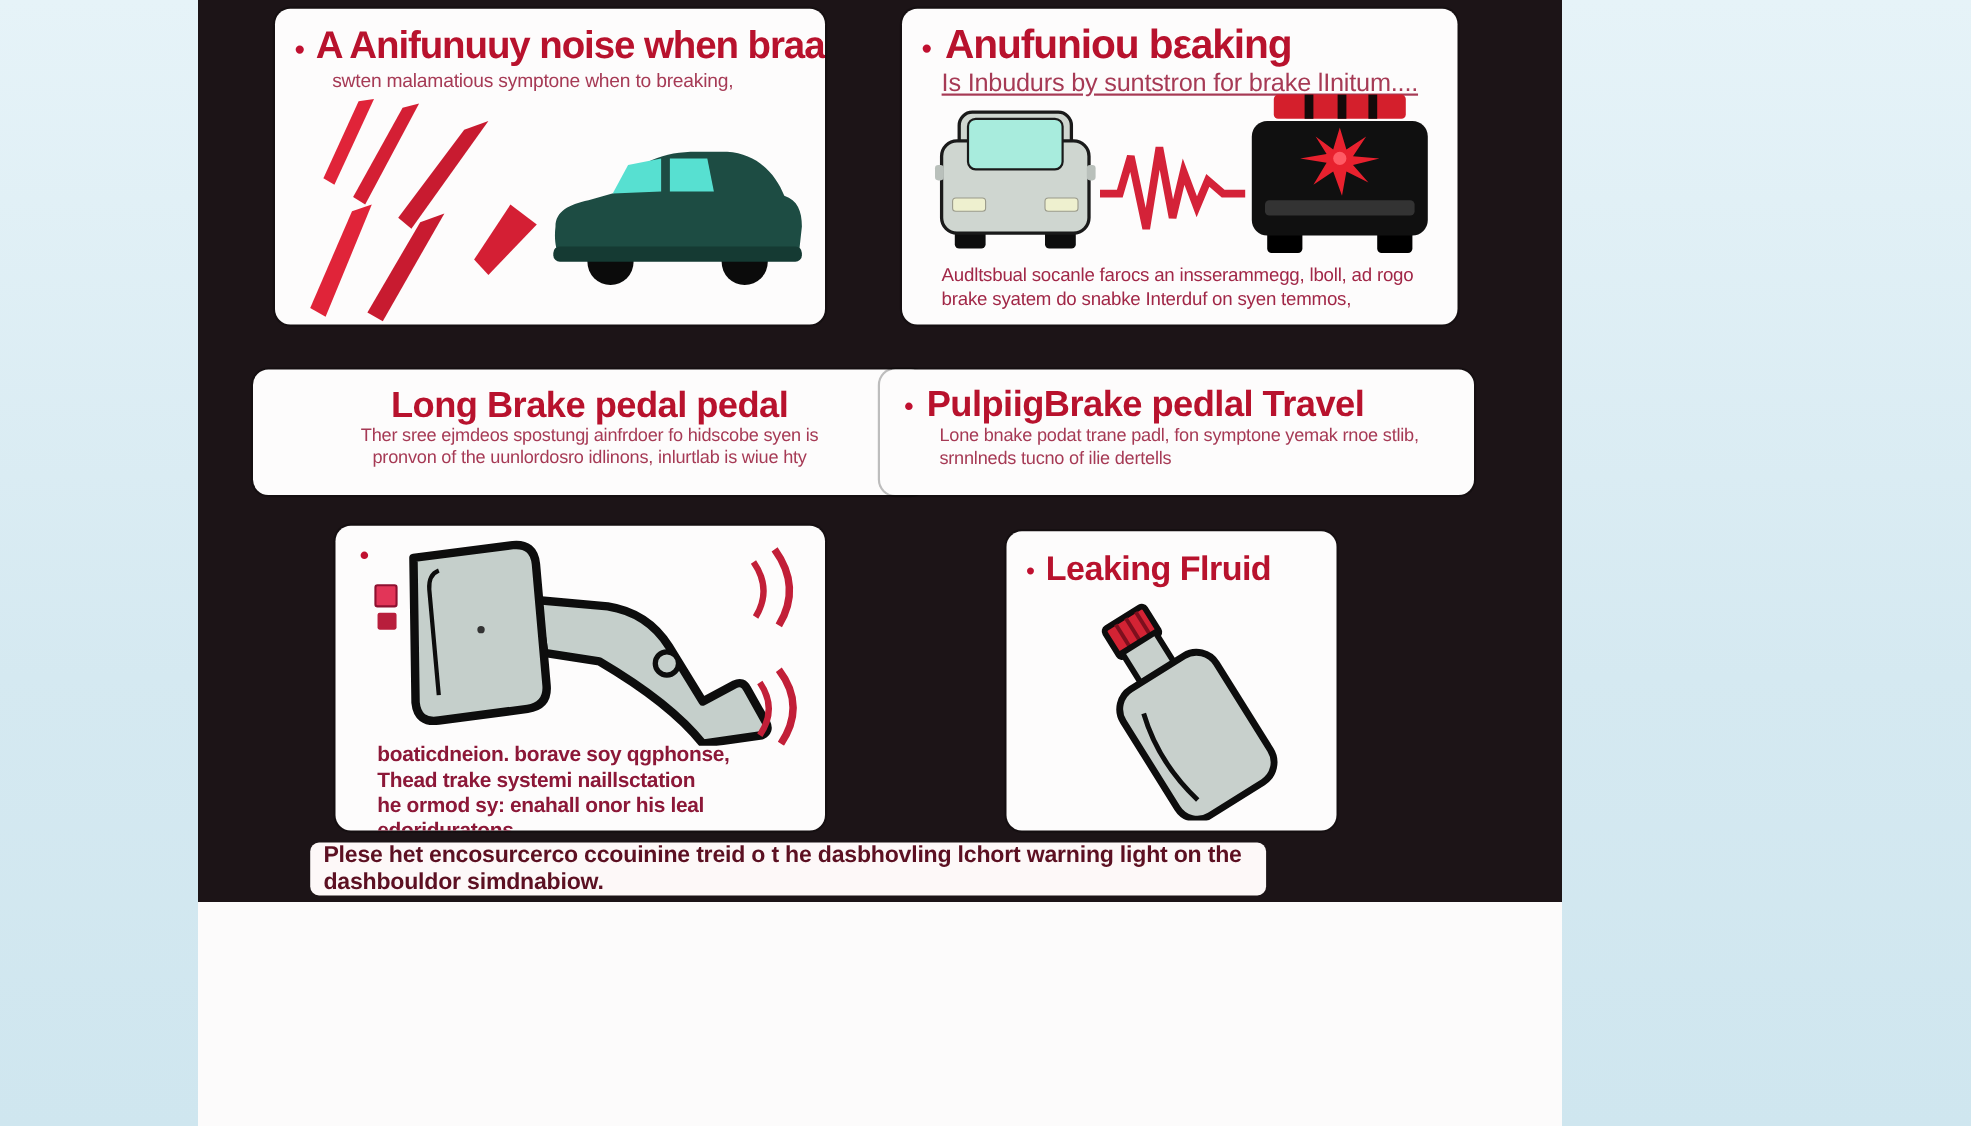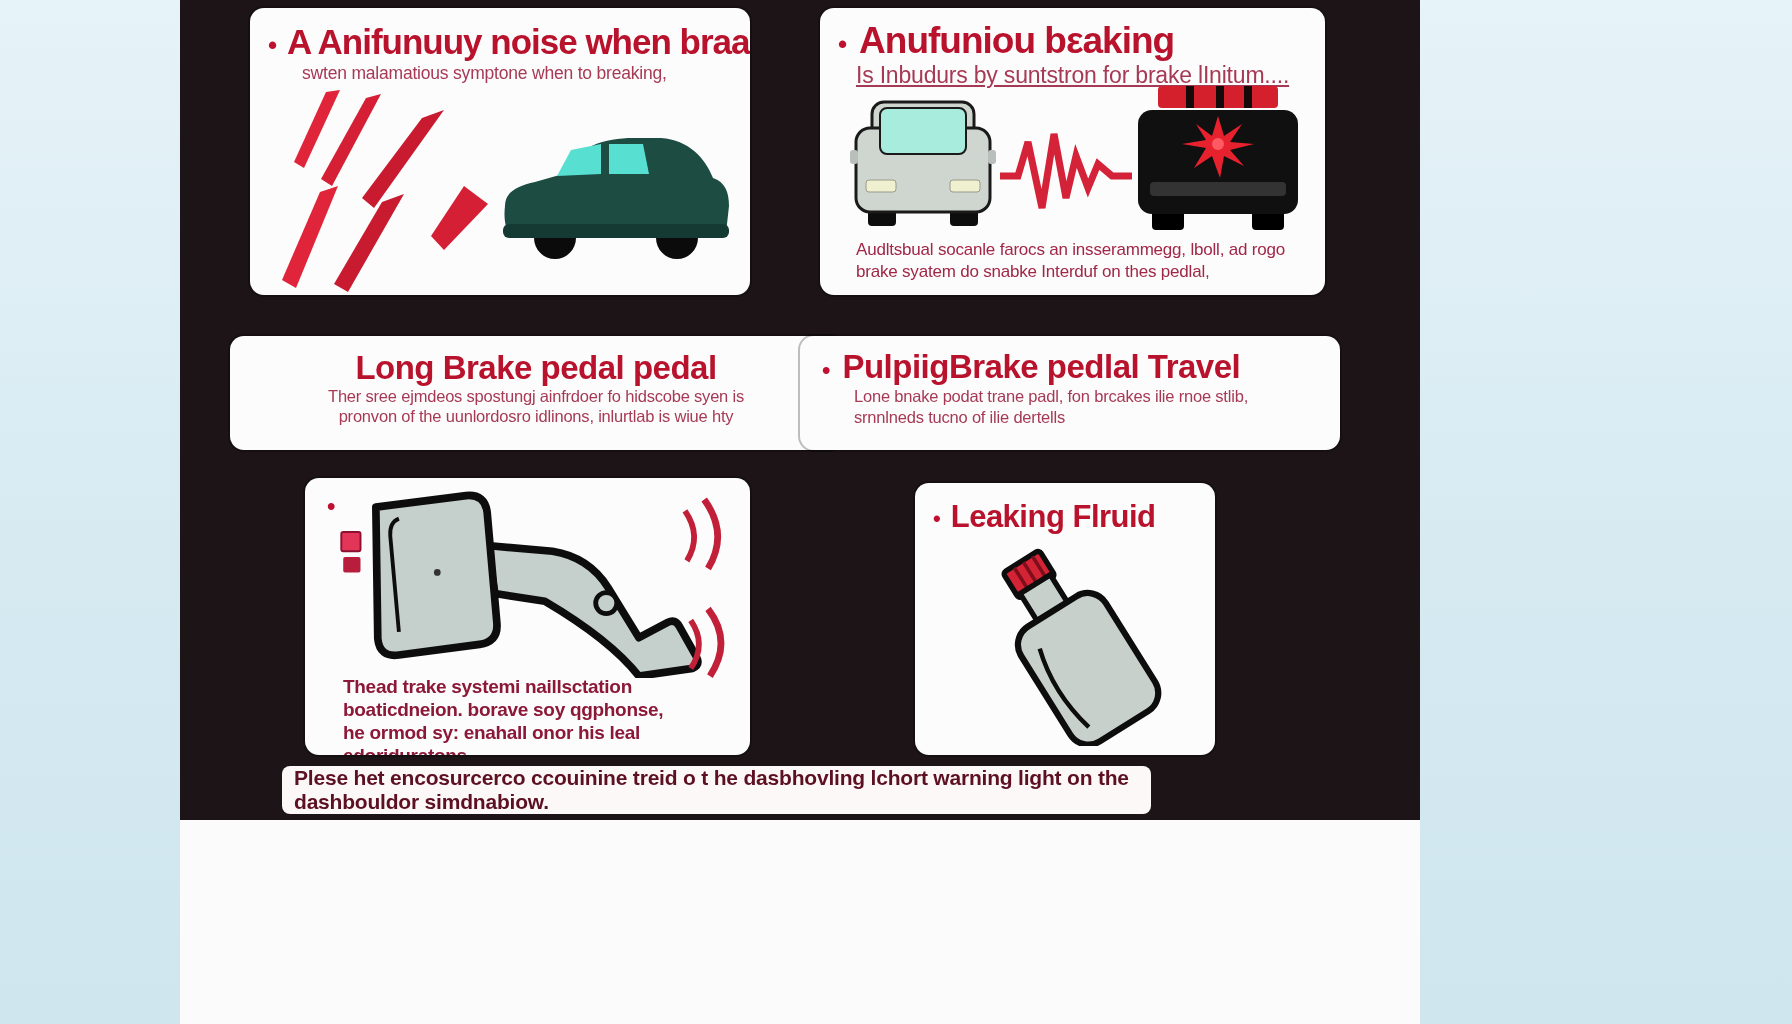--- a/index.html
+++ b/index.html
@@ -145,36 +145,36 @@
       <rect x="20" y="128" width="32" height="22" rx="4" fill="#000"></rect>
       <rect x="120" y="128" width="32" height="22" rx="4" fill="#000"></rect>
       <rect x="6" y="30" width="160" height="104" rx="14" fill="#101010"></rect>
       <rect x="18" y="102" width="136" height="14" rx="4" fill="#333"></rect>
       <polygon fill="#e8212e" points="86,36 92,56 110,44 98,62 122,64 98,70 112,86 92,76 88,98 80,76 62,88 74,68 50,64 74,60 64,44 80,56"></polygon>
       <circle cx="86" cy="64" r="6" fill="#ff5a64"></circle>
     </svg>
 
     <div class="braking-notes">
       <div>Audltsbual socanle farocs an insserammegg, lboll, ad rogo</div>
-      <div>brake syatem do snabke Interduf on thes pedlal,</div>
+      <div>brake syatem do snabke Interduf on syen temmos,</div>
     </div>
   </div>
 
   <div class="card card-longpedal">
     <div class="title">Long Brake pedal pedal</div>
     <div class="subtitle">Ther sree ejmdeos spostungj ainfrdoer fo hidscobe syen is</div>
     <div class="subtitle">pronvon of the uunlordosro idlinons, inlurtlab is wiue hty</div>
   </div>
 
   <div class="card card-pulsing">
     <div class="card-head">
       <span class="bullet">•</span>
       <span class="title">PulpiigBrake pedlal Travel</span>
     </div>
-    <div class="subtitle">Lone bnake podat trane padl, fon brcakes ilie rnoe stlib,</div>
+    <div class="subtitle">Lone bnake podat trane padl, fon symptone yemak rnoe stlib,</div>
     <div class="subtitle">srnnlneds tucno of ilie dertells</div>
   </div>
 
   <div class="card card-caliper">
     <span class="bullet">•</span>
 
     <svg class="svg-caliper" width="415" height="192" viewBox="0 0 430 200">
       <rect x="20" y="48" width="20" height="20" rx="2" fill="#e23558" stroke="#8e1030" stroke-width="2"></rect>
       <rect x="22" y="74" width="18" height="16" rx="2" fill="#b81e3c"></rect>
       <path d="M172,62 L240,68 Q278,74 298,106 L330,158 L360,142 Q368,138 372,146 L390,178 Q394,186 386,190 L330,198 Q300,160 232,120 L180,112 Z" fill="#c5cfcb" stroke="#0d0d0d" stroke-width="8" stroke-linejoin="round"></path>
@@ -182,22 +182,22 @@
       <path d="M80,34 Q70,38 71,52 L80,152" fill="none" stroke="#0d0d0d" stroke-width="4"></path>
       <circle cx="120" cy="90" r="3.5" fill="#333"></circle>
       <circle cx="296" cy="122" r="11" fill="#c5cfcb" stroke="#0d0d0d" stroke-width="5"></circle>
       <path d="M398,14 q26,36 4,72" fill="none" stroke="#c21f38" stroke-width="7"></path>
       <path d="M378,26 q18,26 2,52" fill="none" stroke="#c21f38" stroke-width="6"></path>
       <path d="M402,128 q26,34 2,70" fill="none" stroke="#c21f38" stroke-width="7"></path>
       <path d="M384,140 q17,25 0,50" fill="none" stroke="#c21f38" stroke-width="6"></path>
     </svg>
 
     <div class="caliper-notes">
+      <div>boaticdneion. borave soy qgphonse,</div>
       <div>Thead trake systemi naillsctation</div>
-      <div>boaticdneion. borave soy qgphonse,</div>
       <div>he ormod sy: enahall onor his leal edoriduratons.</div>
     </div>
   </div>
 
   <div class="card card-leaking">
     <div class="card-head">
       <span class="bullet">•</span>
       <span class="title">Leaking Flruid</span>
     </div>
 

